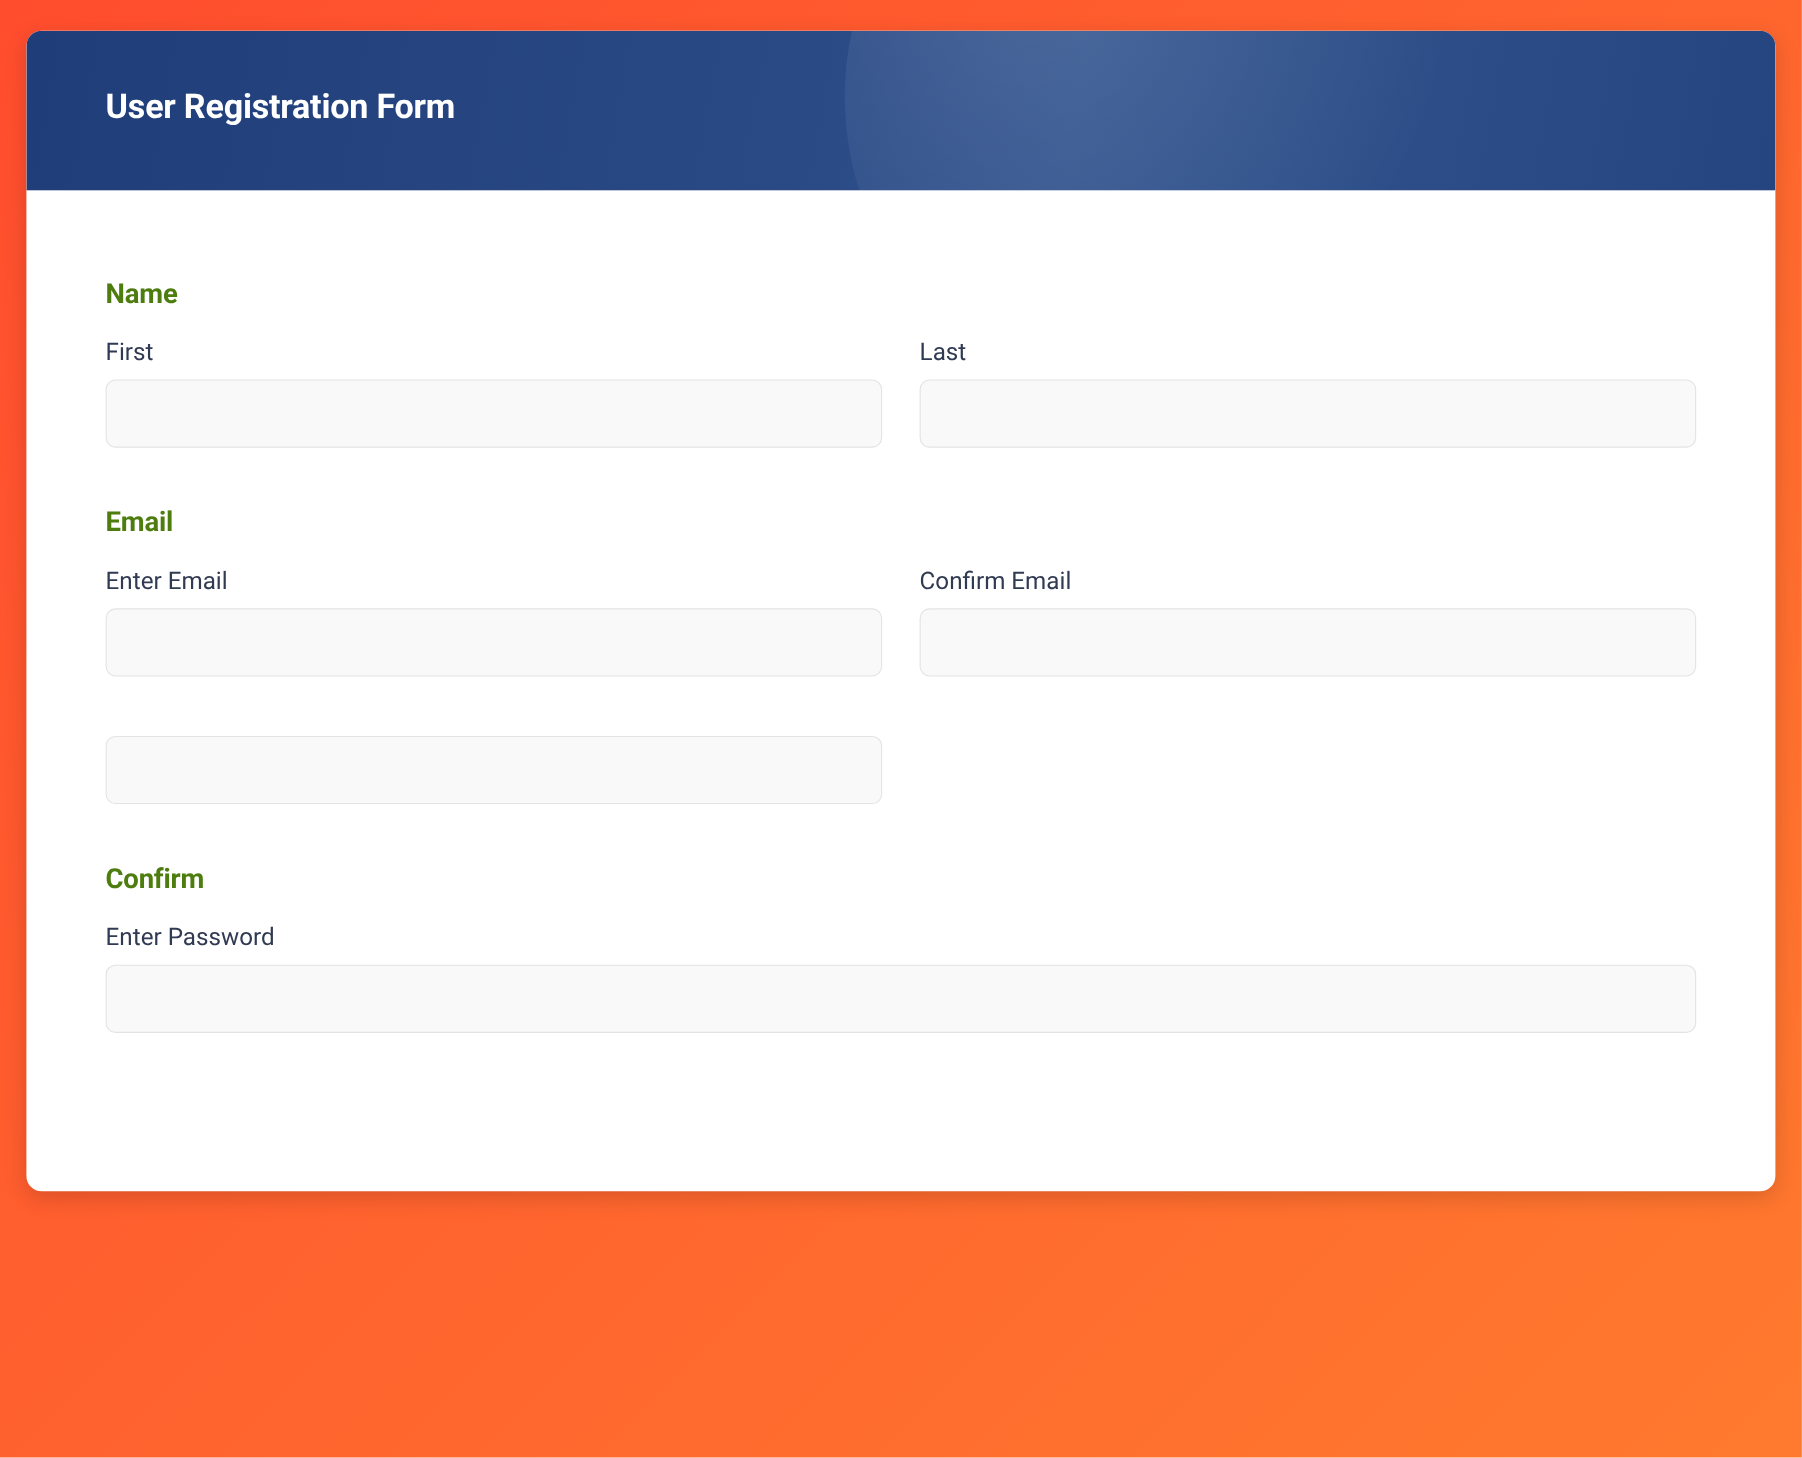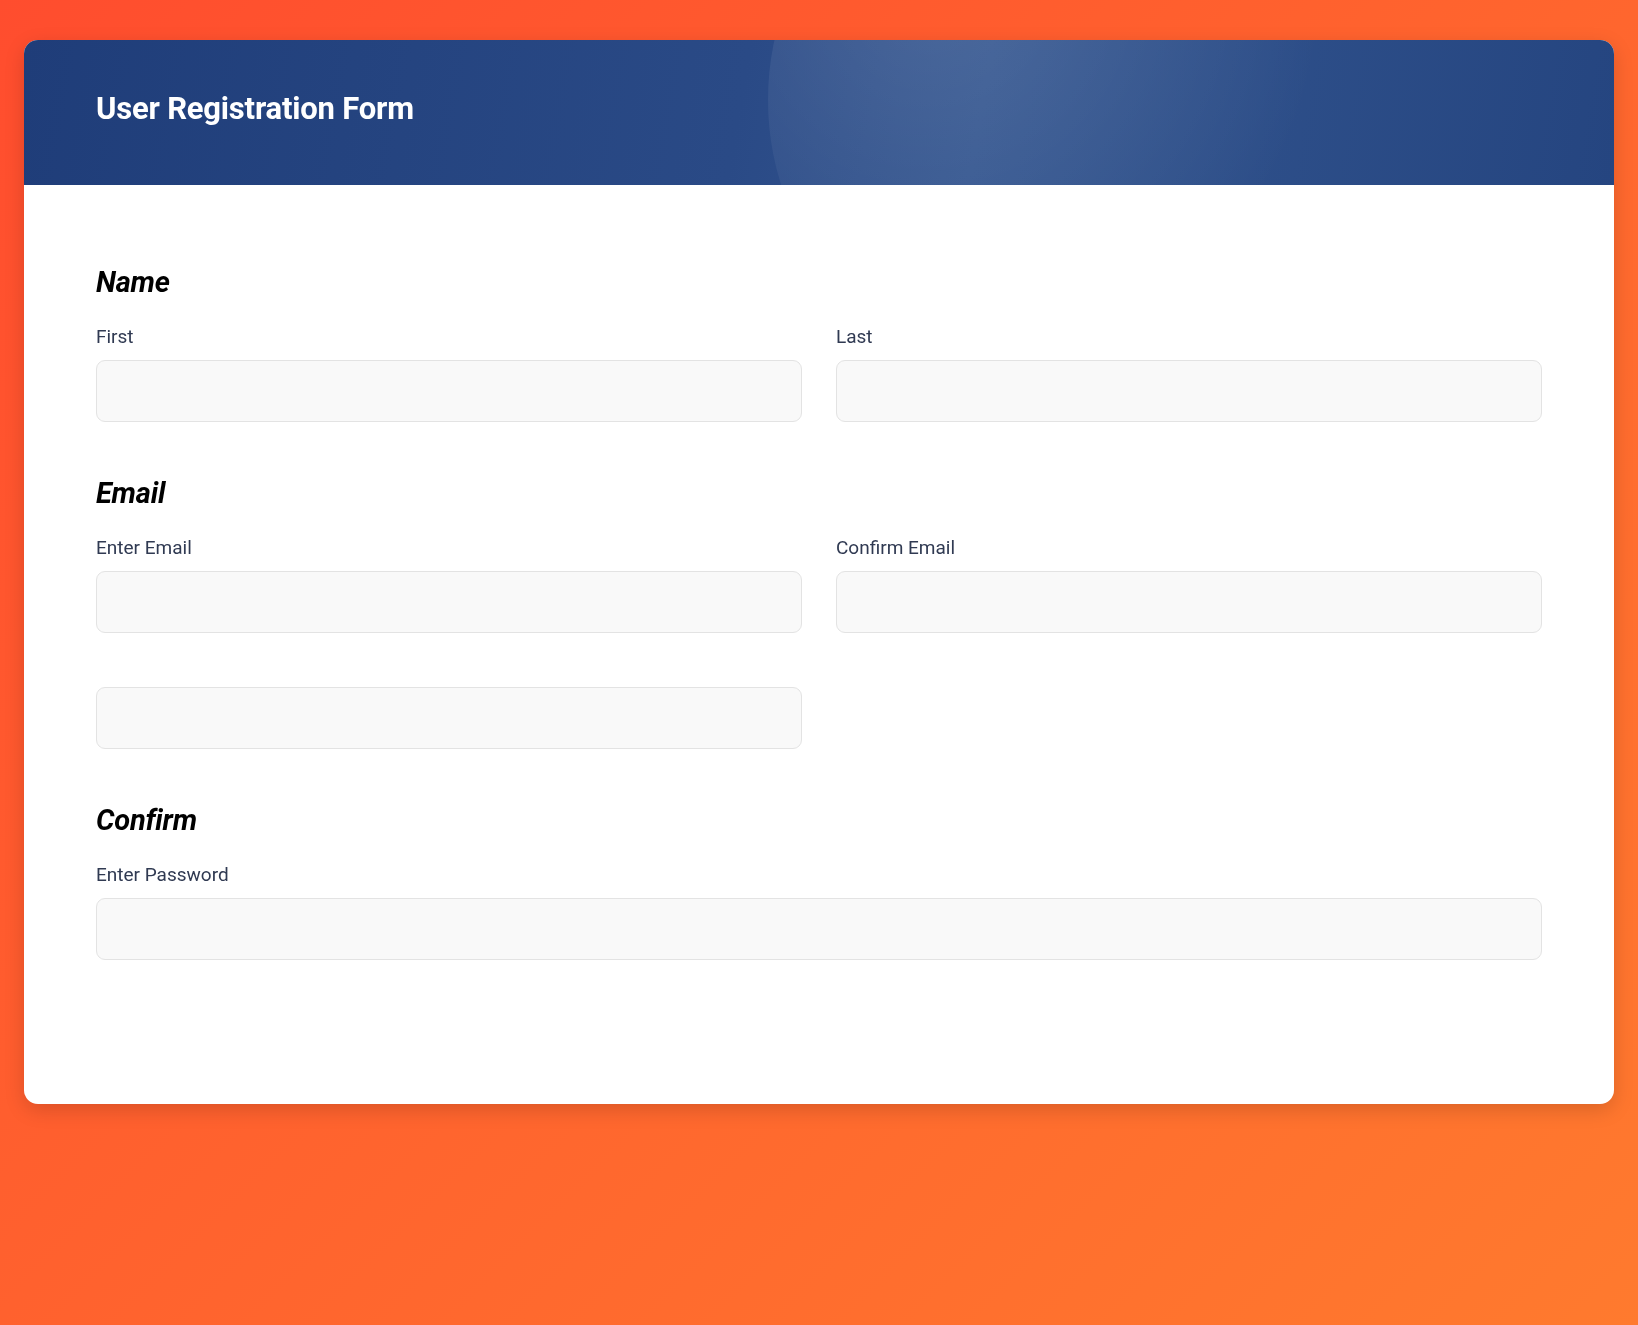--- a/index.html
+++ b/index.html
@@ -11,21 +11,21 @@
     font-family: -apple-system, BlinkMacSystemFont, 'Segoe UI', Roboto, Helvetica, Arial, sans-serif;
     background: linear-gradient(135deg, #ff4d2e 0%, #ff7a2e 100%);
     padding: 24px;
     min-height: 100vh;
   }
   .card {
     background: #ffffff;
     border-radius: 14px;
     overflow: hidden;
     max-width: 1590px;
-    margin: 16px auto;
+    margin: 4px auto;
     box-shadow: 0 6px 20px rgba(0,0,0,0.15);
   }
   .header {
     background: linear-gradient(100deg, #1f3d79 0%, #2a4a86 45%, #33558f 60%, #254580 100%);
     position: relative;
     padding: 50px 72px 58px;
   }
   .header::after {
     content: "";
     position: absolute;
@@ -43,43 +43,42 @@
     font-weight: 700;
     letter-spacing: -0.2px;
   }
   .form-body {
     padding: 80px 72px 90px;
   }
   .section {
     margin-bottom: 54px;
   }
   .section-title {
-    color: #000000;
-    font-size: 29px;
+    color: #4d7c0f;
+    font-size: 25px;
     font-weight: 700;
     margin-bottom: 26px;
     letter-spacing: -0.2px;
-    font-style: italic;
   }
   .row {
     display: flex;
     gap: 34px;
   }
   .col {
     flex: 1;
     min-width: 0;
   }
   .col-half {
     flex: 0 0 calc(50% - 17px);
     min-width: 0;
   }
   .field-label {
     display: block;
     color: #303a52;
-    font-size: 19px;
+    font-size: 22px;
     font-weight: 400;
     margin-bottom: 12px;
   }
   .text-input {
     width: 100%;
     height: 62px;
     background: #f9f9f9;
     border: 1px solid #e3e3e3;
     border-radius: 9px;
     padding: 0 18px;

